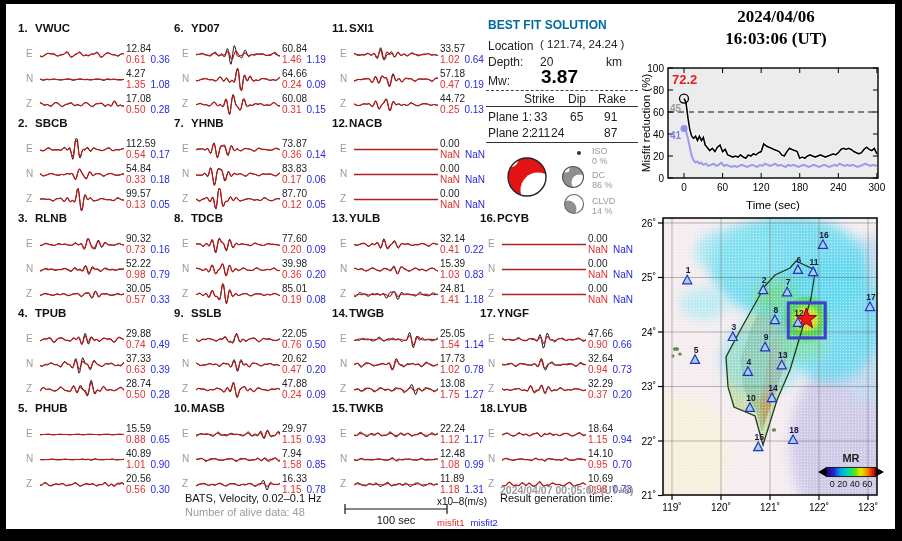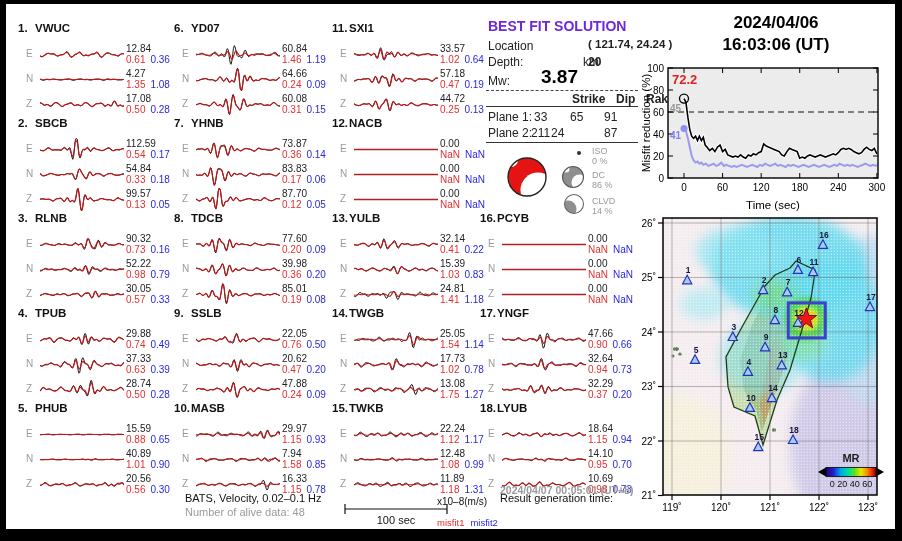--- a/index.html
+++ b/index.html
@@ -13,23 +13,23 @@
   .sthead{position:absolute;left:2px;top:2px;font-size:11.5px;font-weight:bold;color:#111;white-space:nowrap;}
   .sthead .stnum{display:inline-block;min-width:17px;}
   .chrow{position:absolute;left:0;height:25px;width:160px;}
   .chlab{position:absolute;left:10px;top:6px;font-size:10px;color:#9a9a9a;}
   .chsvg{position:absolute;left:24px;top:0;}
   .chnums{position:absolute;left:110px;top:1px;font-size:10px;line-height:11px;white-space:nowrap;}
   .ampv{color:#222;}
   .m1{color:#e03030;}
   .m2{color:#2828e0;margin-left:5px;}
   
-  .bf-title{font-size:14px;font-weight:bold;color:#6d28d9;}
+  .bf-title{font-size:12px;font-weight:bold;color:#0369a1;}
   .bf-lab{font-size:12px;color:#222;}
-  .bf-bold{font-weight:bold;margin-left:48px;}
+  .bf-bold{font-weight:normal;}
   .bf-mw{font-size:19px;font-weight:bold;color:#000;}
   .tline{position:absolute;height:0;border-top:1px solid #333;}
   .tline.dash{border-top:1px dashed #444;}
   .decolab{font-size:9px;color:#999;line-height:10px;}
   
   .title{font-size:17px;font-weight:bold;color:#000;text-align:center;line-height:22px;}
   
   .foot1{font-size:11px;color:#111;}
   .foot2{font-size:11px;color:#9a9a9a;}
   .unitlab{font-size:10px;color:#111;}
@@ -697,21 +697,21 @@
           </div>
         </div>
       </div>
     </div>
 
   <div class="abs bf-title" style="left:488px;top:18px;">BEST FIT SOLUTION</div>
   <div class="abs bf-lab" style="left:488px;top:39px;">Location</div>
   <div class="abs bf-lab bf-bold" style="left:540px;top:38px;font-size:11.5px;">( 121.74, 24.24 )</div>
   <div class="abs bf-lab" style="left:488px;top:55px;">Depth:</div>
   <div class="abs bf-lab bf-bold" style="left:540px;top:55px;">20</div>
-  <div class="abs bf-lab" style="left:558px;top:55px;padding-left:25px;">km</div>
+  <div class="abs bf-lab" style="left:581px;top:55px;padding-left:25px;">km</div>
   <div class="abs bf-lab" style="left:488px;top:74px;">Mw:</div>
   <div class="abs bf-mw" style="left:541px;top:66px;">3.87</div>
 
   <div class="tline dash" style="left:486px;top:90px;width:152px;"></div>
   <div class="abs bf-lab bf-bold" style="left:524px;top:92px;">Strike</div>
   <div class="abs bf-lab bf-bold" style="left:568px;top:92px;">Dip</div>
   <div class="abs bf-lab bf-bold" style="left:598px;top:92px;">Rake</div>
   <div class="tline" style="left:486px;top:106px;width:152px;"></div>
   <div class="abs bf-lab" style="left:488px;top:110px;">Plane 1:</div>
   <div class="abs bf-lab" style="left:534px;top:110px;">33</div>
@@ -769,21 +769,21 @@
   </div>
   <div class="abs decolab" style="left:592px;top:170px;">
     <div>DC</div>
       <div>86 %</div>
   </div>
   <div class="abs decolab" style="left:592px;top:196px;">
     <div>CLVD</div>
       <div>14 %</div>
   </div>
 
-  <div class="abs title" style="left:656px;top:12px;width:240px;">
+  <div class="abs title" style="left:656px;top:6px;width:240px;font-family:Liberation Serif, serif;">
     <div>2024/04/06</div>
     <div>16:03:06  (UT)</div>
   </div>
 
   <svg id="misfitsvg" class="abs" style="left:640px;top:52px;" width="262" height="168">
       <rect x="28" y="16" width="210" height="110" fill="#ececec"></rect>
       <line x1="28" y1="60" x2="238" y2="60" stroke="#111" stroke-width="1" stroke-dasharray="6 4"></line>
       <line x1="28" y1="126" x2="33" y2="126" stroke="#000" stroke-width="1"></line>
       <line x1="233" y1="126" x2="238" y2="126" stroke="#000" stroke-width="1"></line>
       <text x="24" y="129.5" text-anchor="end" font-size="10" fill="#000">0</text>

